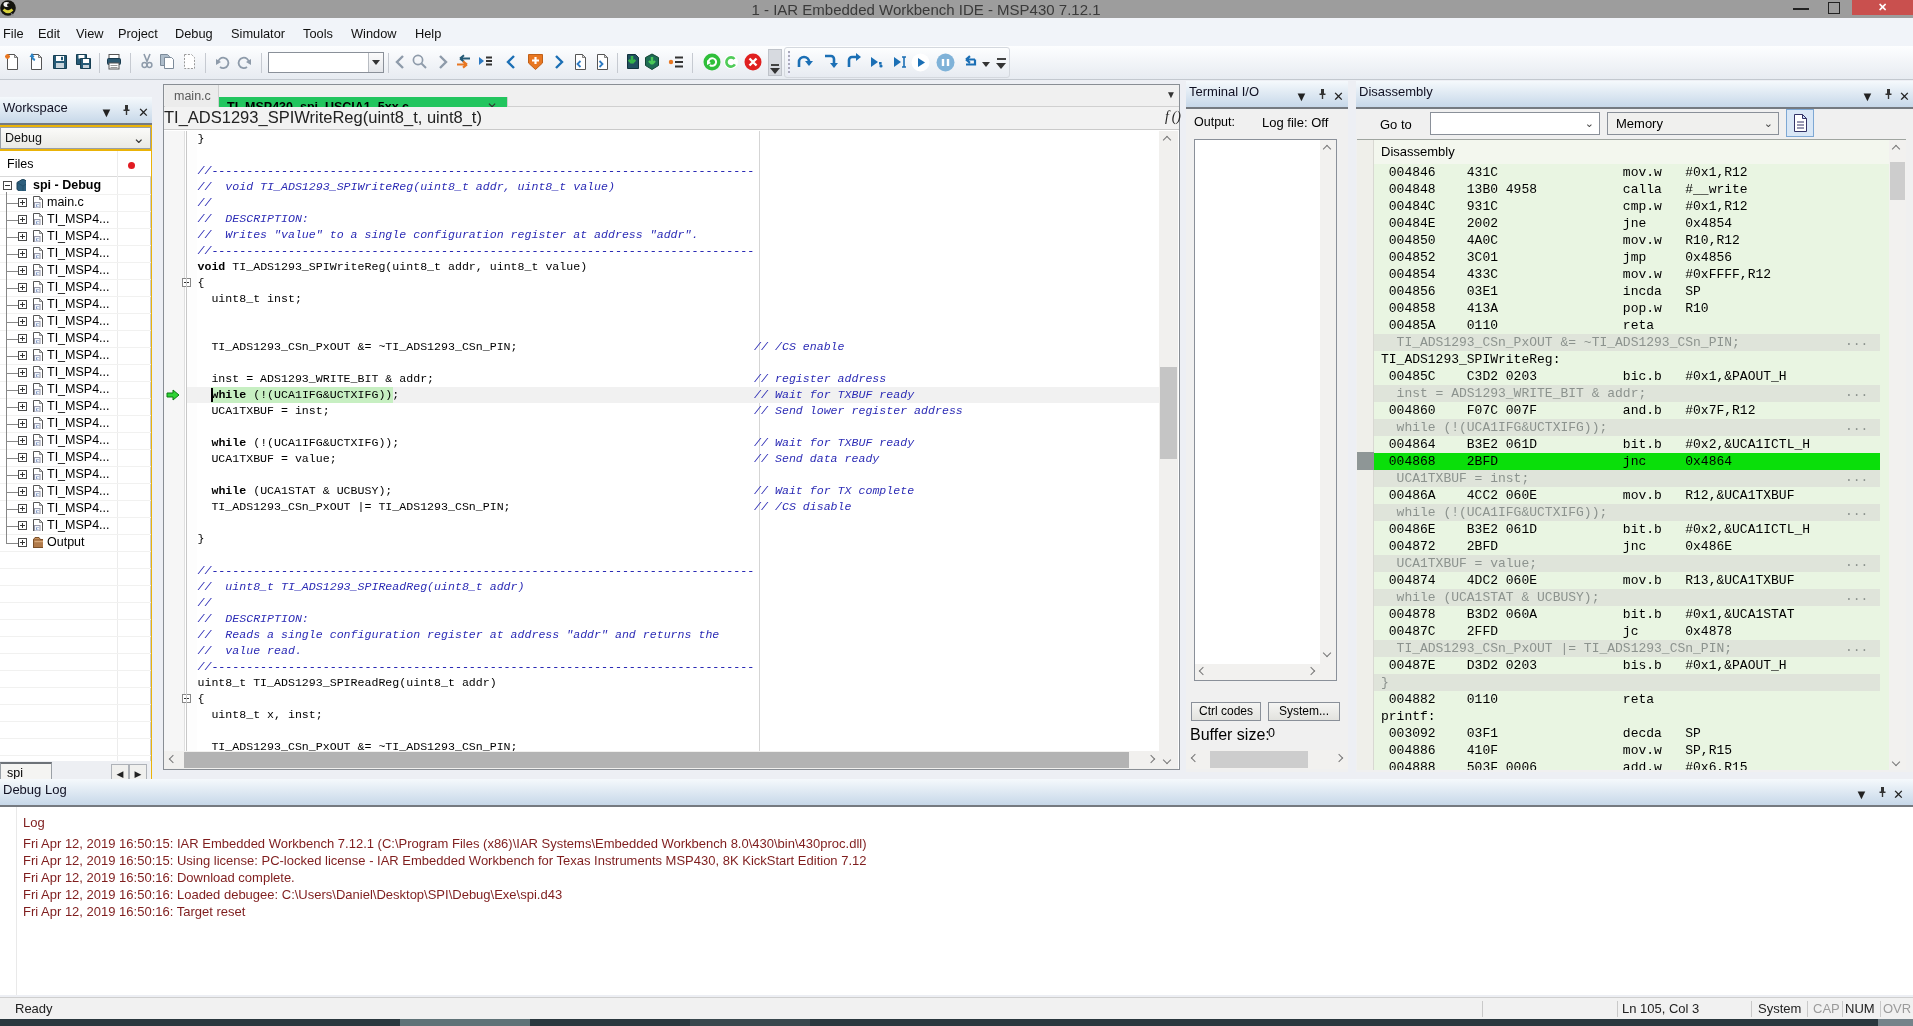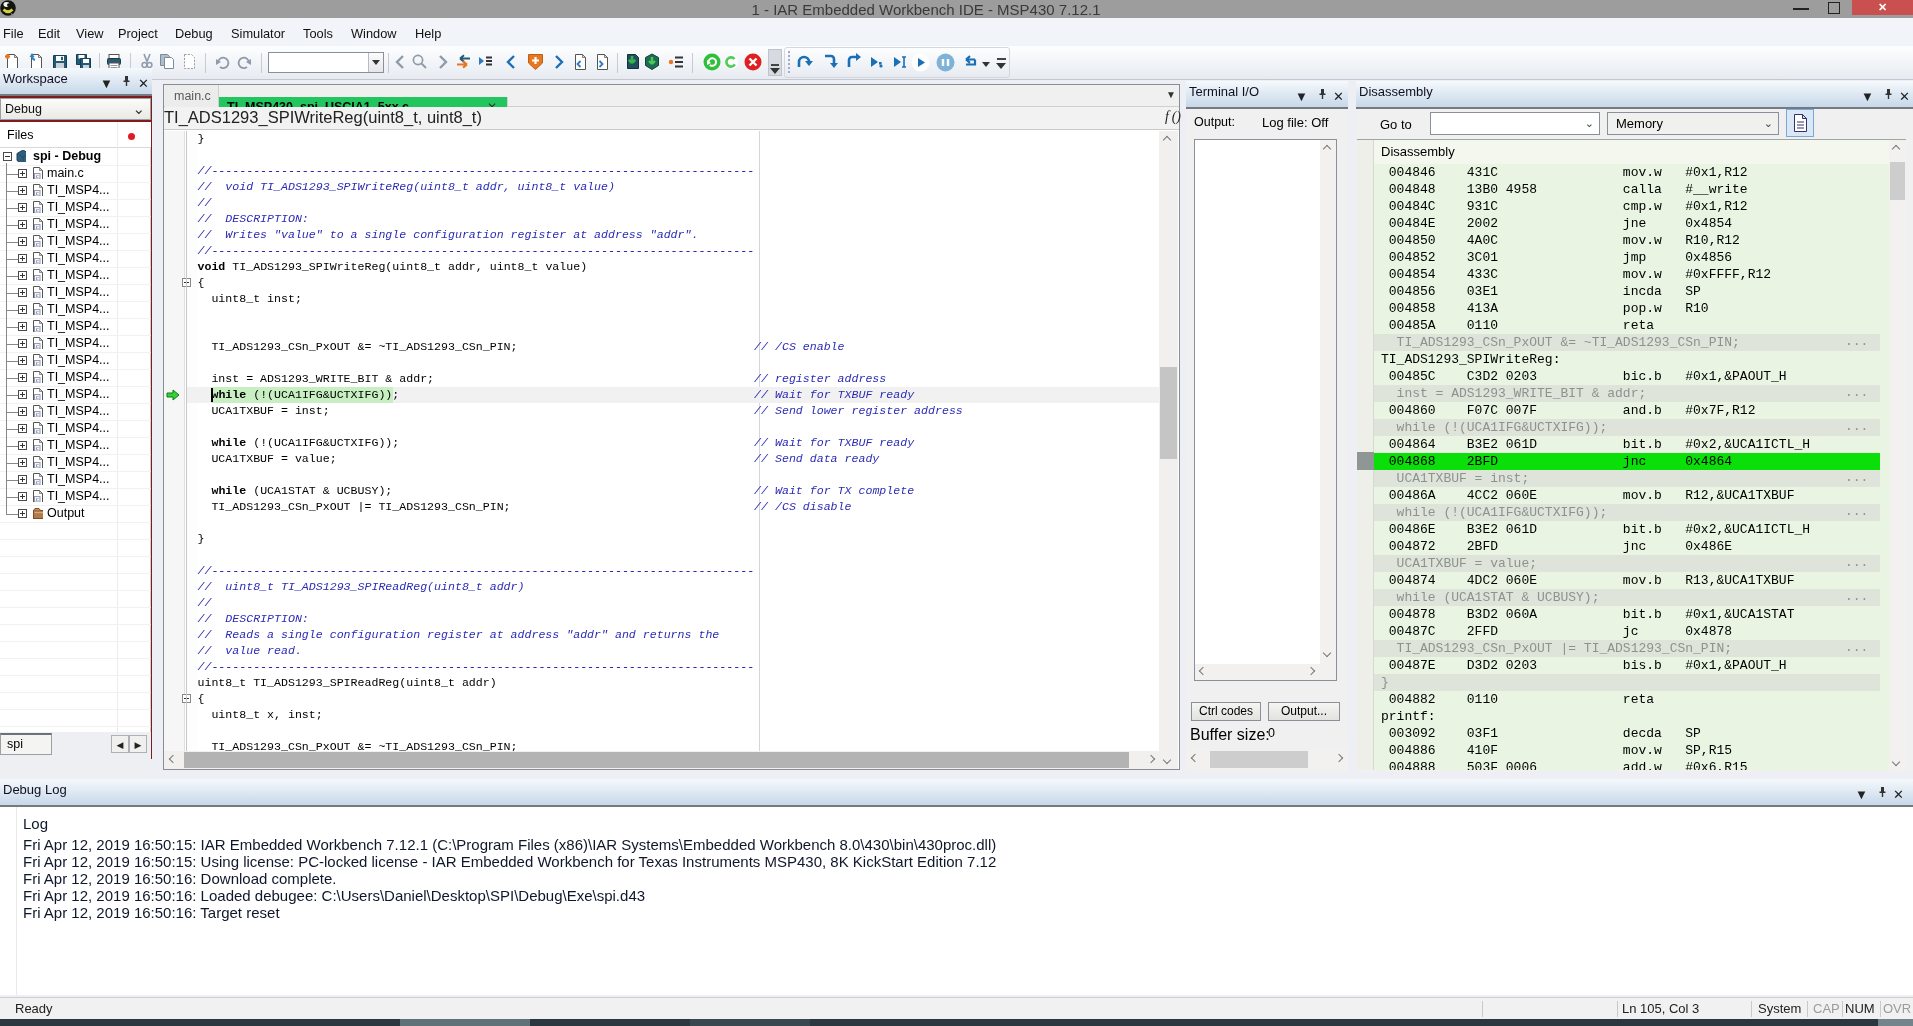--- a/index.html
+++ b/index.html
@@ -18,21 +18,21 @@
 #searchbox{position:absolute;left:268px;top:52px;width:116px;height:21px;background:#fff;border:1px solid #8A9099}
 #searchbox .dd{position:absolute;right:0;top:0;width:15px;height:19px;background:linear-gradient(#FBFBFB,#E4E6EA);border-left:1px solid #B8BCC2}
 .dga{width:0;height:0;border-left:4px solid transparent;border-right:4px solid transparent;border-top:5px solid #333;position:absolute}
 
 .phead{position:absolute;height:26px;background:linear-gradient(#F5F9FC,#C7D8E9);font-size:13px;color:#101022}
 .phead .t{position:absolute;left:3px;top:3px}
 .phead .ic{position:absolute;top:8px;color:#222}
 .pin{position:absolute;top:7px;width:11px;height:12px}
 .pline{position:absolute;height:2px;background:#757A80}
 
-#wsp{position:absolute;left:0;top:68px;width:152px;height:691px;background:#7f1d1d}
+#wsp{position:absolute;left:0;top:97px;width:152px;height:691px;background:#eab308}
 #wsdrop{position:absolute;left:0px;top:30px;width:151px;height:22px;background:linear-gradient(#FBFBF9,#E9E9E5);border:1px solid #999FA6;font-size:12.5px;color:#111}
 #wsfiles{position:absolute;left:0;top:54px;width:151px;height:610px;background:#fff;border-right:1px solid #C9CCD0}
 .treerow{position:absolute;font-size:12.5px;color:#000;white-space:nowrap}
 .pbox{position:absolute;width:9px;height:9px;background:#fff;border:1px solid #4a4a4a}
 .pbox .h{position:absolute;left:1px;right:1px;top:3px;height:1px;background:#333}
 .pbox .v{position:absolute;top:1px;bottom:1px;left:3px;width:1px;background:#333}
 .tline{position:absolute;background:#888}
 .cicon{position:absolute;width:10px;height:12px}
 
 #edit{position:absolute;left:163px;top:84px;width:1017px;height:686px;background:#fff;border:1px solid #898E94}
@@ -57,21 +57,21 @@
 
 #dis{position:absolute;left:1356px;top:81px;width:557px;height:691px;background:#F0F0F0}
 #discontent{position:absolute;left:1px;top:58px;width:549px;height:631px;background:#E9F5E2;overflow:hidden;border-top:1px solid #9FA5A0}
 #dislines{position:absolute;left:24px;top:24px;font-size:13px;line-height:17px;color:#000}
 .gsrc{color:#8C938E}
 .gbar{position:absolute;left:17px;width:506px;height:17px;background:#DFE4DA}
 #greenbar{position:absolute;left:17px;width:506px;height:17px;background:#0ADF0A}
 
 #dlog{position:absolute;left:0;top:779px;width:1913px;height:216px}
 #dlogbody{position:absolute;left:0;top:28px;width:1913px;height:188px;background:#fff}
-#dlogbody .line{position:absolute;left:23px;font-size:15px;color:#0f172a;white-space:pre}
+#dlogbody .line{position:absolute;left:23px;font-size:13px;color:#7f1d1d;white-space:pre}
 
 #status{position:absolute;left:0;top:997px;width:1913px;height:22px;background:#F1F1F1;border-top:1px solid #CFCFCF;font-size:13px;color:#222}
 #status .sep{position:absolute;top:3px;height:16px;width:1px;background:#C9C9C9}
 #taskstrip{position:absolute;left:0;top:1019px;width:1913px;height:7px;background:#2A373E}
 </style></head>
 <body>
 
 <div id="titlebar">
  <div id="title">1 - IAR Embedded Workbench IDE - MSP430 7.12.1</div>
  <svg class="abs" style="left:0px;top:0" width="16" height="17">
@@ -695,21 +695,21 @@
       <div style="position:absolute;right:0;top:0;width:16px;height:524px;background:#F2F1EF">
         <div class="sarr up" style="left:4px;top:6px"></div>
         <div class="sarr dn" style="left:4px;top:510px"></div>
       </div>
       <div style="position:absolute;left:0;bottom:0;width:141px;height:16px;background:#F2F1EF">
         <div class="sarr lf" style="left:5px;top:4px"></div>
         <div class="sarr rt" style="right:22px;top:4px"></div>
       </div>
     </div>
 <div style="position:absolute;left:5px;top:621px;width:70px;height:19px;background:linear-gradient(#F5F5F3,#E2E2DE);border:1px solid #8A9099;font-size:12px;text-align:center;line-height:17px">Ctrl codes</div>
-<div style="position:absolute;left:82px;top:621px;width:72px;height:19px;background:linear-gradient(#F5F5F3,#E2E2DE);border:1px solid #8A9099;font-size:12px;text-align:center;line-height:17px">Output...</div>
+<div style="position:absolute;left:82px;top:621px;width:72px;height:19px;background:linear-gradient(#F5F5F3,#E2E2DE);border:1px solid #8A9099;font-size:12px;text-align:center;line-height:17px">System...</div>
 <span style="position:absolute;left:4px;top:645px;font-size:16px">Buffer size:</span>
 <span style="position:absolute;left:82px;top:645px;font-size:12.5px">0</span>
 <div style="position:absolute;left:0;top:669px;width:162px;height:19px;background:#F2F1EF">
       <div class="sarr lf" style="left:6px;top:5px"></div>
       <div class="sarr rt" style="right:6px;top:5px"></div>
       <div class="sbthumb" style="left:24px;top:1px;width:98px;height:17px"></div>
     </div>
 </div>
 
 <div id="dis">

